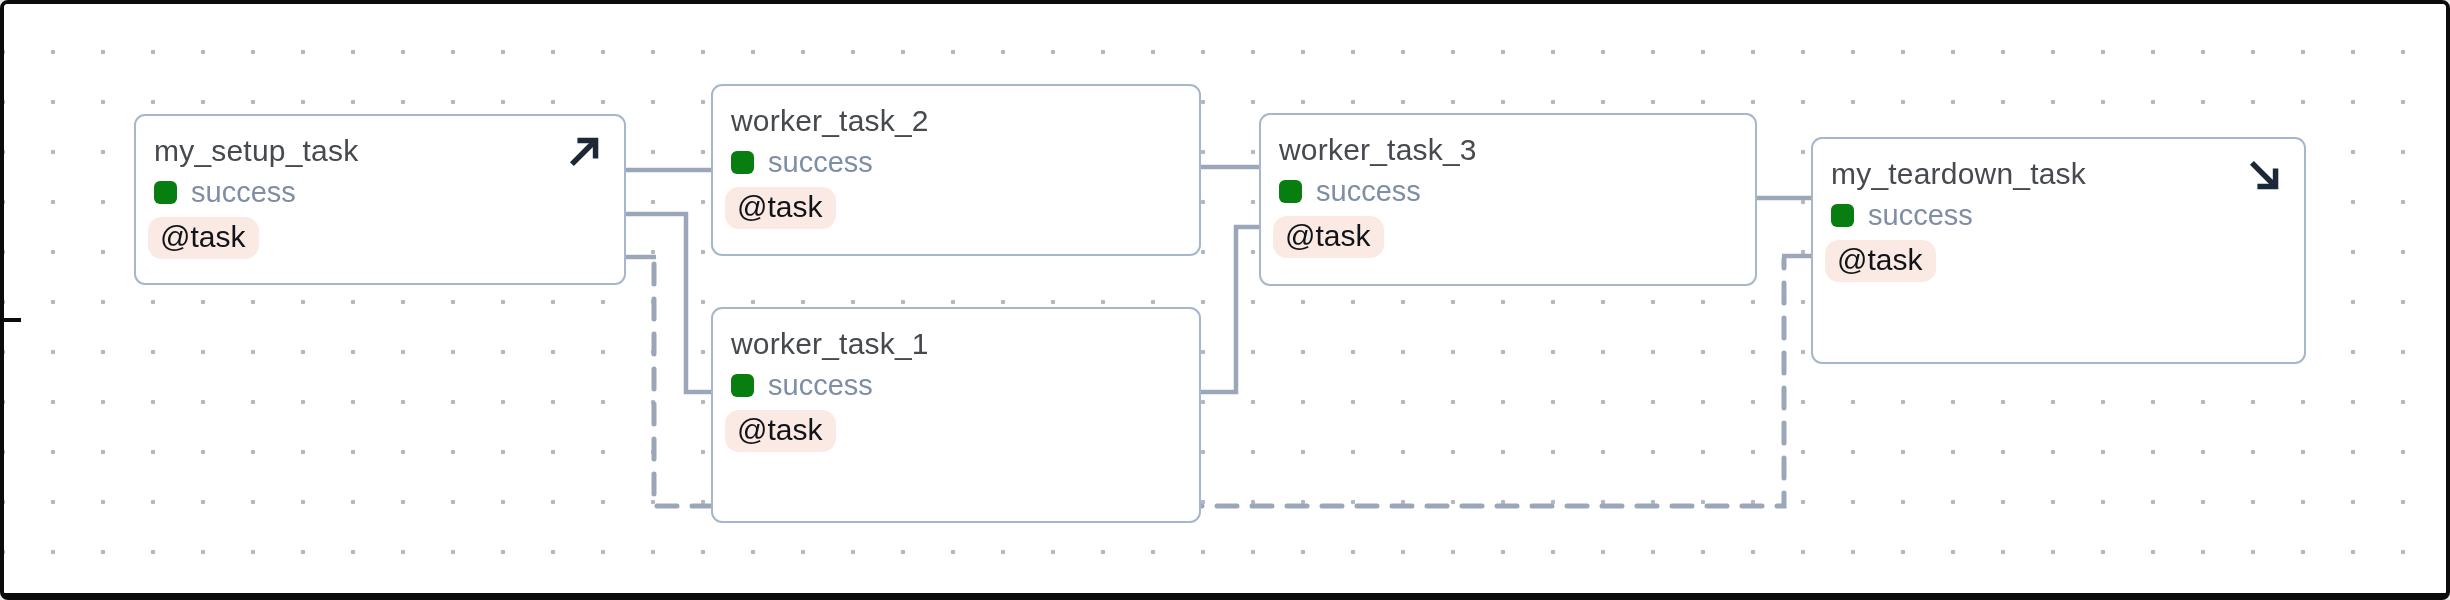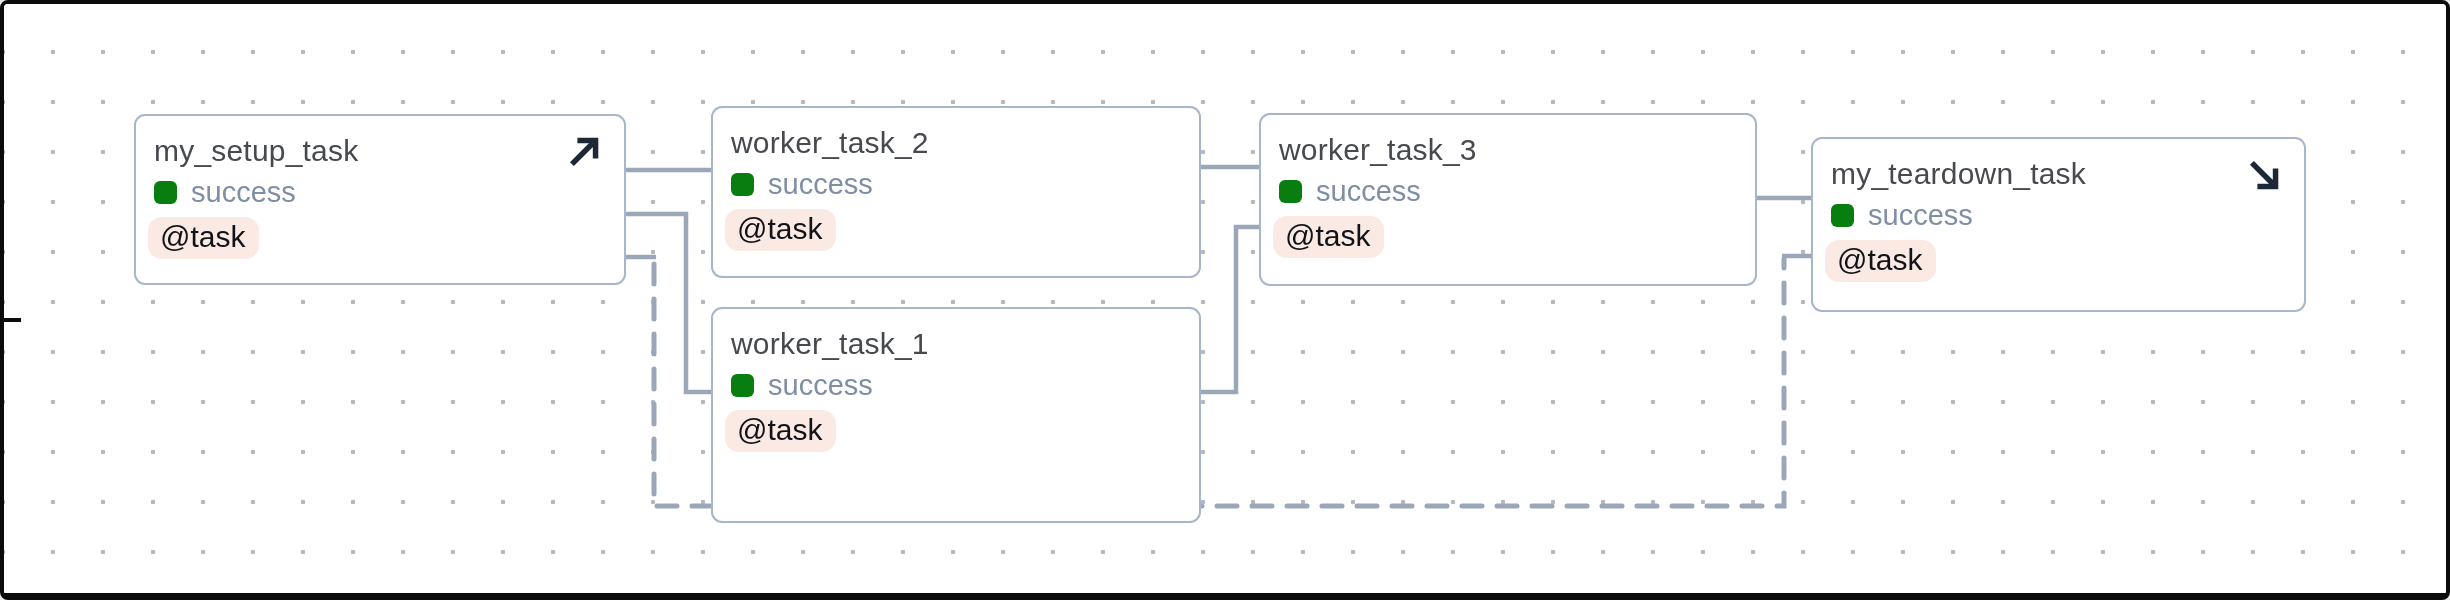--- a/index.html
+++ b/index.html
@@ -124,33 +124,33 @@
         <path d="M 1778 252 H 1807"></path>
       </svg>
     <div id="nodes-layer">
         <div class="task-node" style="left: 130px; top: 110px; width: 492px; height: 171px;"><div class="node-title">my_setup_task</div><div class="status-row">
             <span class="status-dot"></span>
             <span class="status-label">success</span>
           </div><span class="decorator-badge">@task</span><span class="corner-arrow"><svg viewBox="0 0 40 40" width="44" height="44">
               <path d="M9 31 L28 12" stroke="#1c2836" stroke-width="5" fill="none"></path>
               <path d="M14 9.5 H30.5 V26" stroke="#1c2836" stroke-width="5" fill="none"></path>
             </svg></span></div>
-        <div class="task-node" style="left: 707px; top: 80px; width: 490px; height: 172px; margin-top: 22px;"><div class="node-title">worker_task_2</div><div class="status-row">
+        <div class="task-node" style="left: 707px; top: 80px; width: 490px; height: 172px;"><div class="node-title">worker_task_2</div><div class="status-row">
             <span class="status-dot"></span>
             <span class="status-label">success</span>
           </div><span class="decorator-badge">@task</span></div>
         <div class="task-node" style="left: 707px; top: 303px; width: 490px; height: 216px;"><div class="node-title">worker_task_1</div><div class="status-row">
             <span class="status-dot"></span>
             <span class="status-label">success</span>
           </div><span class="decorator-badge">@task</span></div>
         <div class="task-node" style="left: 1255px; top: 109px; width: 498px; height: 173px;"><div class="node-title">worker_task_3</div><div class="status-row">
             <span class="status-dot"></span>
             <span class="status-label">success</span>
           </div><span class="decorator-badge">@task</span></div>
-        <div class="task-node" style="left: 1807px; top: 133px; width: 495px; height: 175px;"><div class="node-title">my_teardown_task</div><div class="status-row">
+        <div class="task-node" style="left: 1807px; top: 133px; width: 495px; height: 227px;"><div class="node-title">my_teardown_task</div><div class="status-row">
             <span class="status-dot"></span>
             <span class="status-label">success</span>
           </div><span class="decorator-badge">@task</span><span class="corner-arrow"><svg viewBox="0 0 40 40" width="44" height="44">
               <path d="M9 9 L28 28" stroke="#1c2836" stroke-width="5" fill="none"></path>
               <path d="M30.5 14 V30.5 H14" stroke="#1c2836" stroke-width="5" fill="none"></path>
             </svg></span></div>
       </div>
   </div>
   <div class="left-tick"></div>
 </div>

